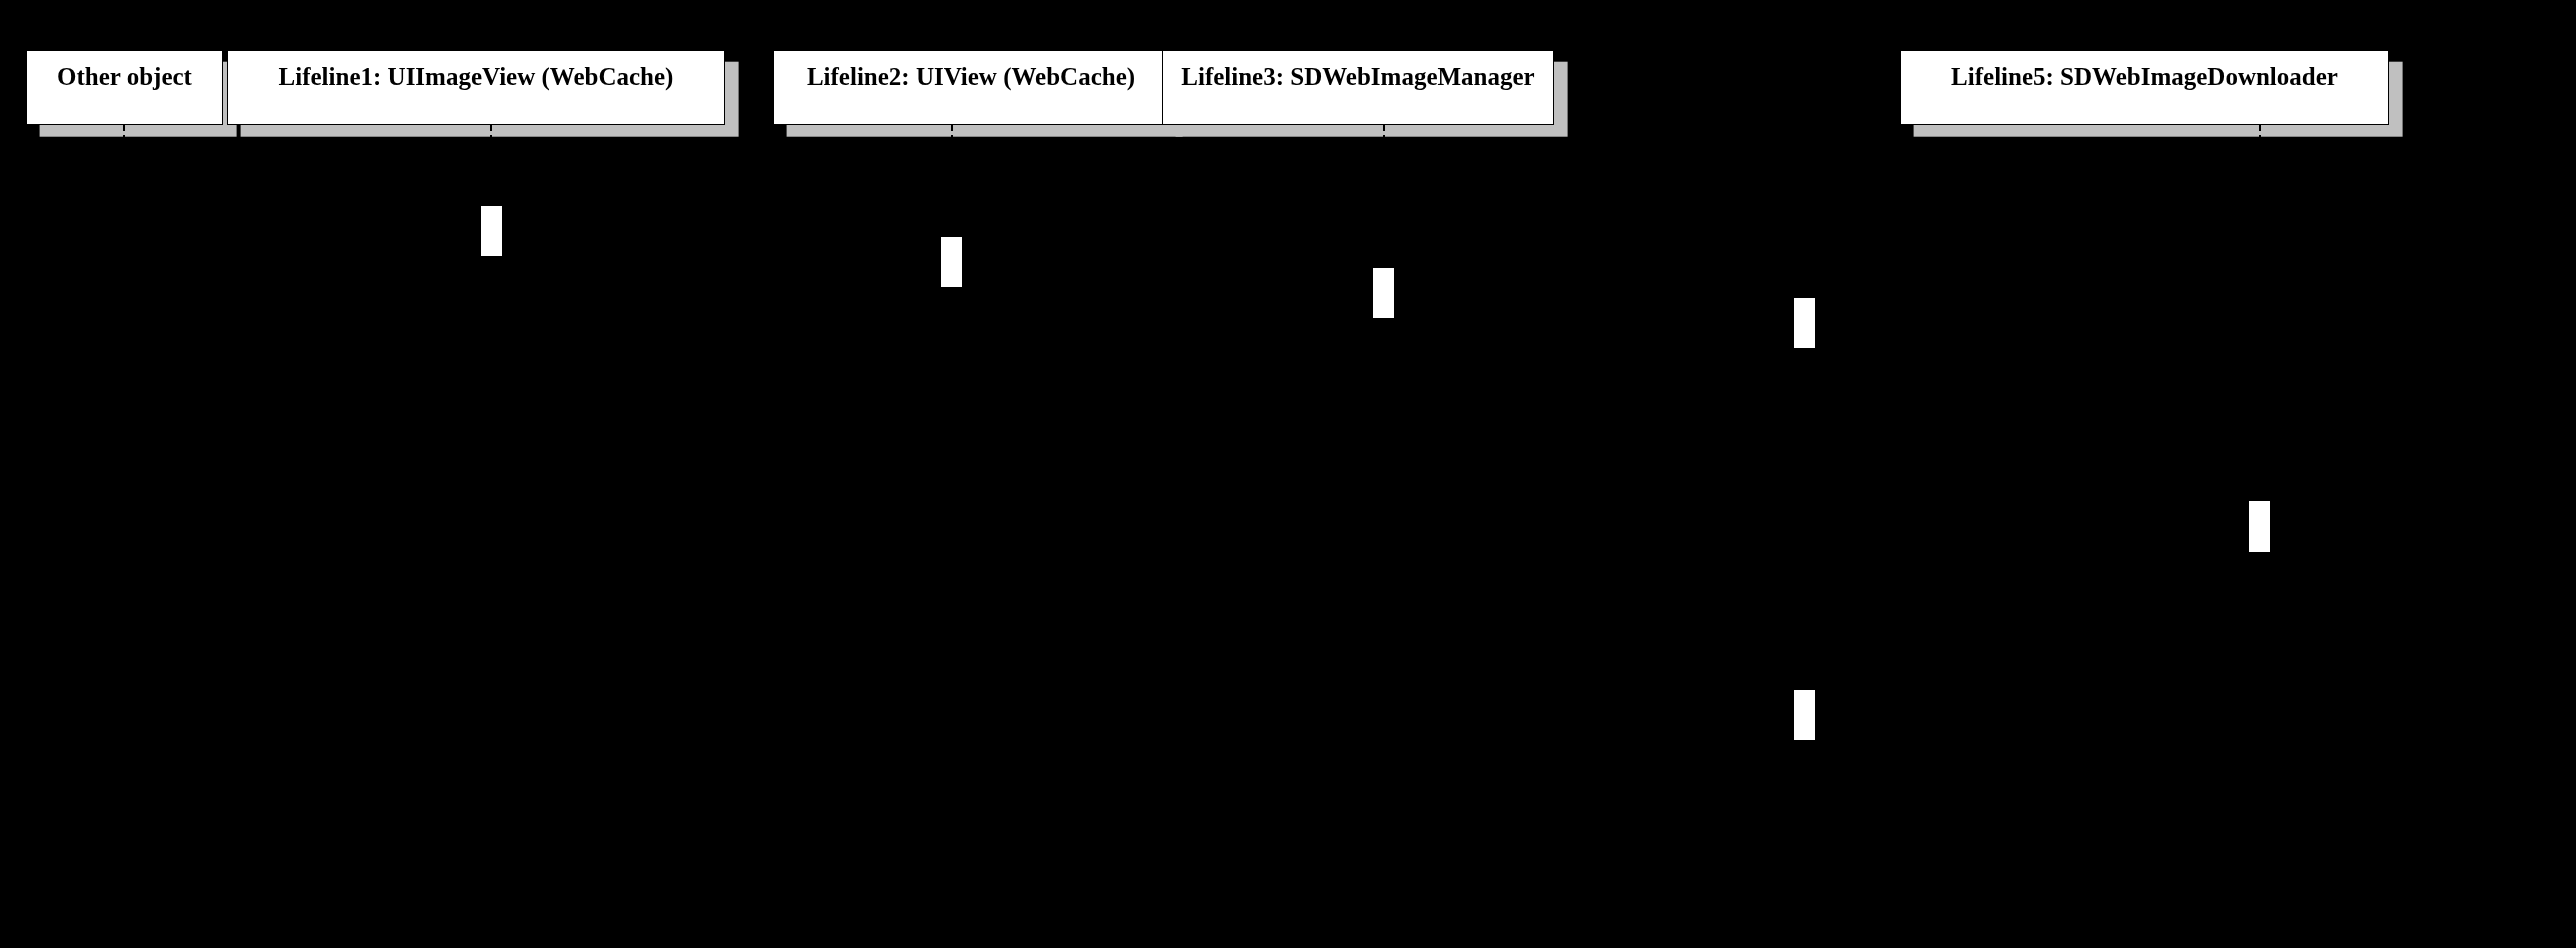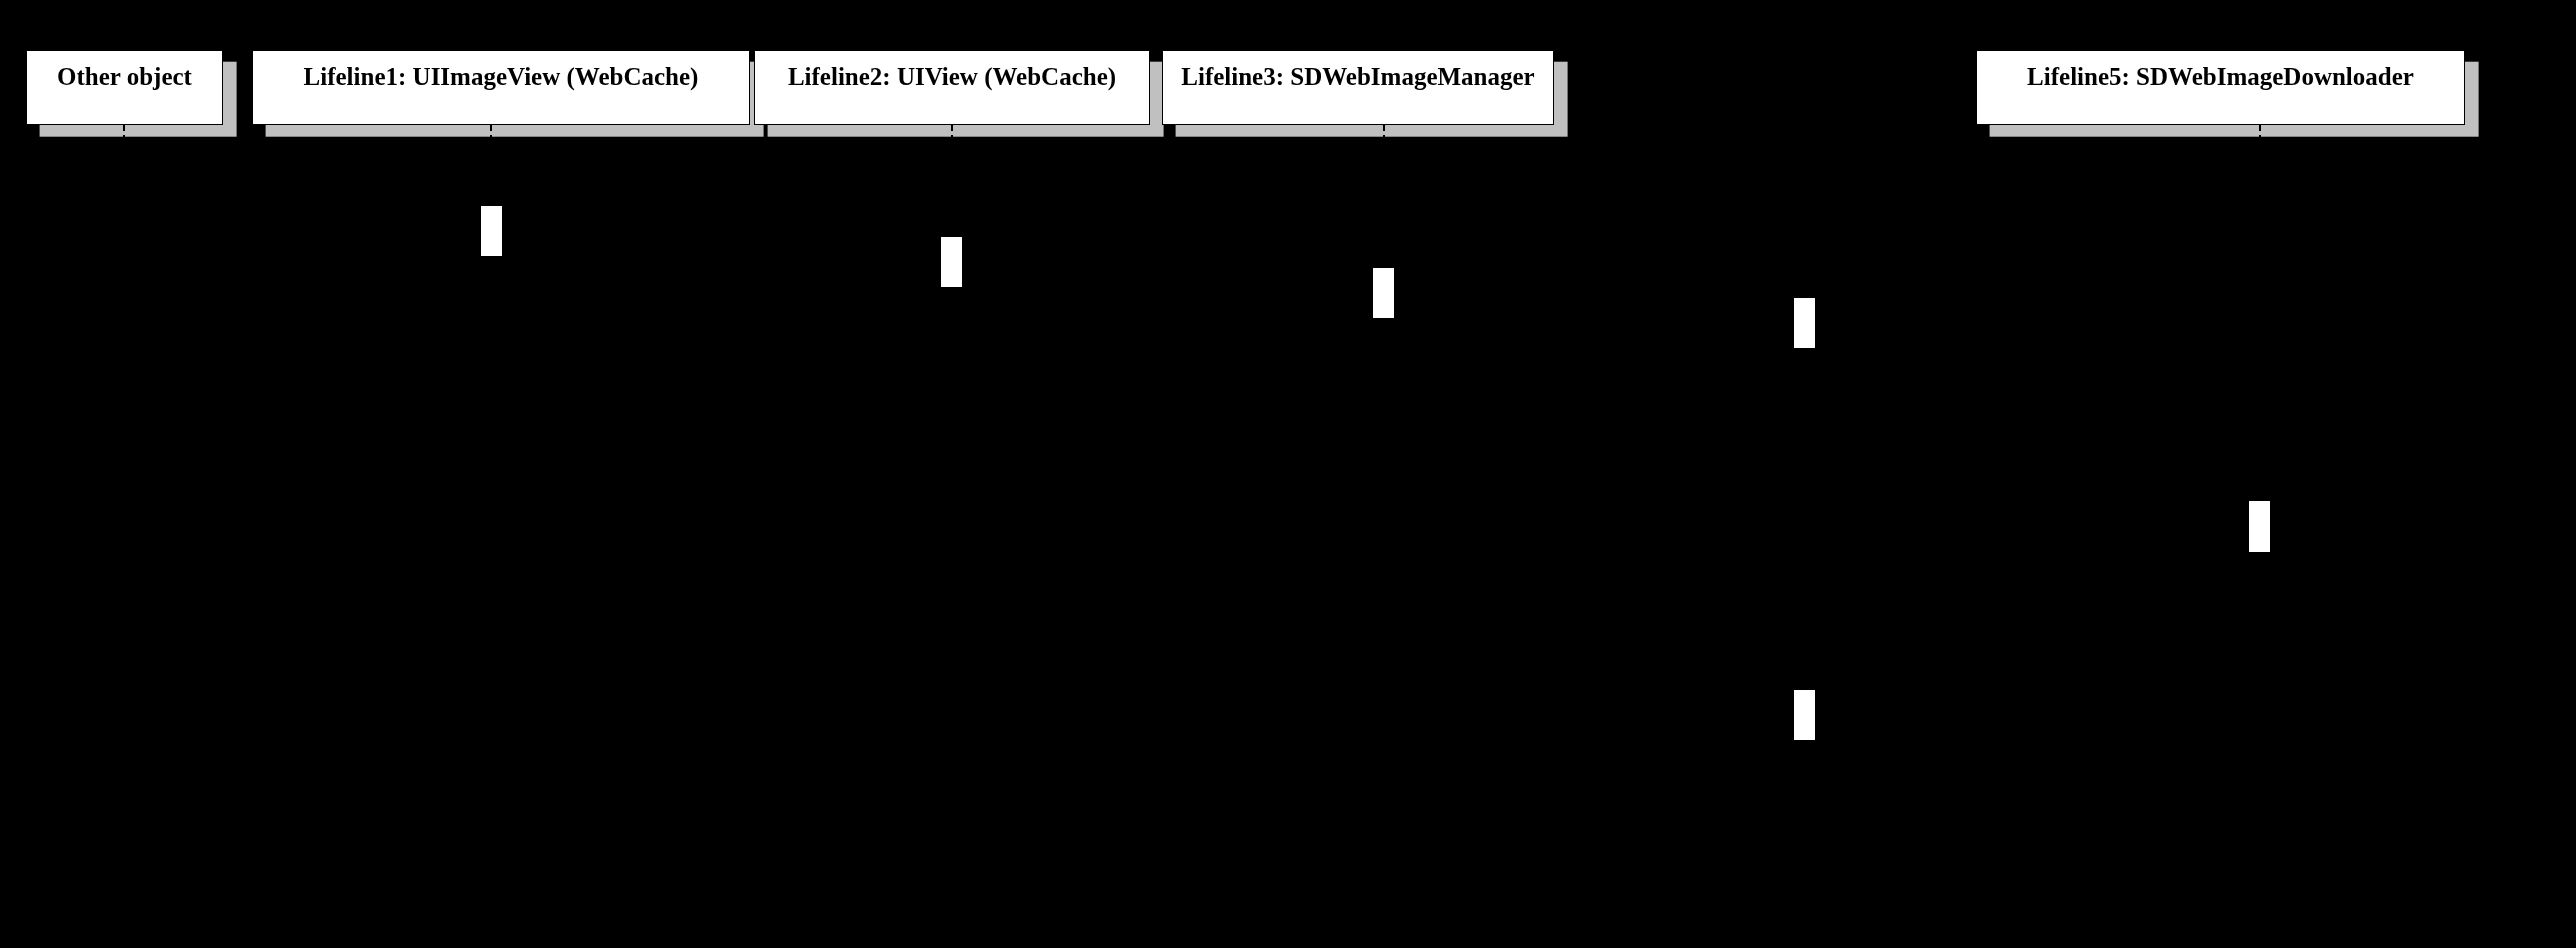--- a/index.html
+++ b/index.html
@@ -26,25 +26,25 @@
     color: #000000;
     font-size: 25px;
     font-weight: bold;
     text-align: center;
     padding-top: 11.7px;
     line-height: 27px;
     white-space: nowrap;
     overflow: hidden;
   }
   .hb1 { left: 26px;   width: 197px; }
-  .hb2 { left: 252px;  width: 498px; }
-  .hb3 { left: 754px;  width: 396px; }
+  .hb2 { left: 227px;  width: 498px; }
+  .hb3 { left: 773px;  width: 396px; }
   .hb4 { left: 1162px; width: 392px; }
   .hb5 { left: 1626px; width: 357px; }
-  .hb6 { left: 1976px; width: 489px; }
+  .hb6 { left: 1900px; width: 489px; }
 
   
   .lifeline {
     position: absolute;
     top: 125px;
     bottom: 15.6px;
     width: 0px;
     border-left: 2.9px dashed #000000;
   }
   .lf1 { left: 123px;  }

